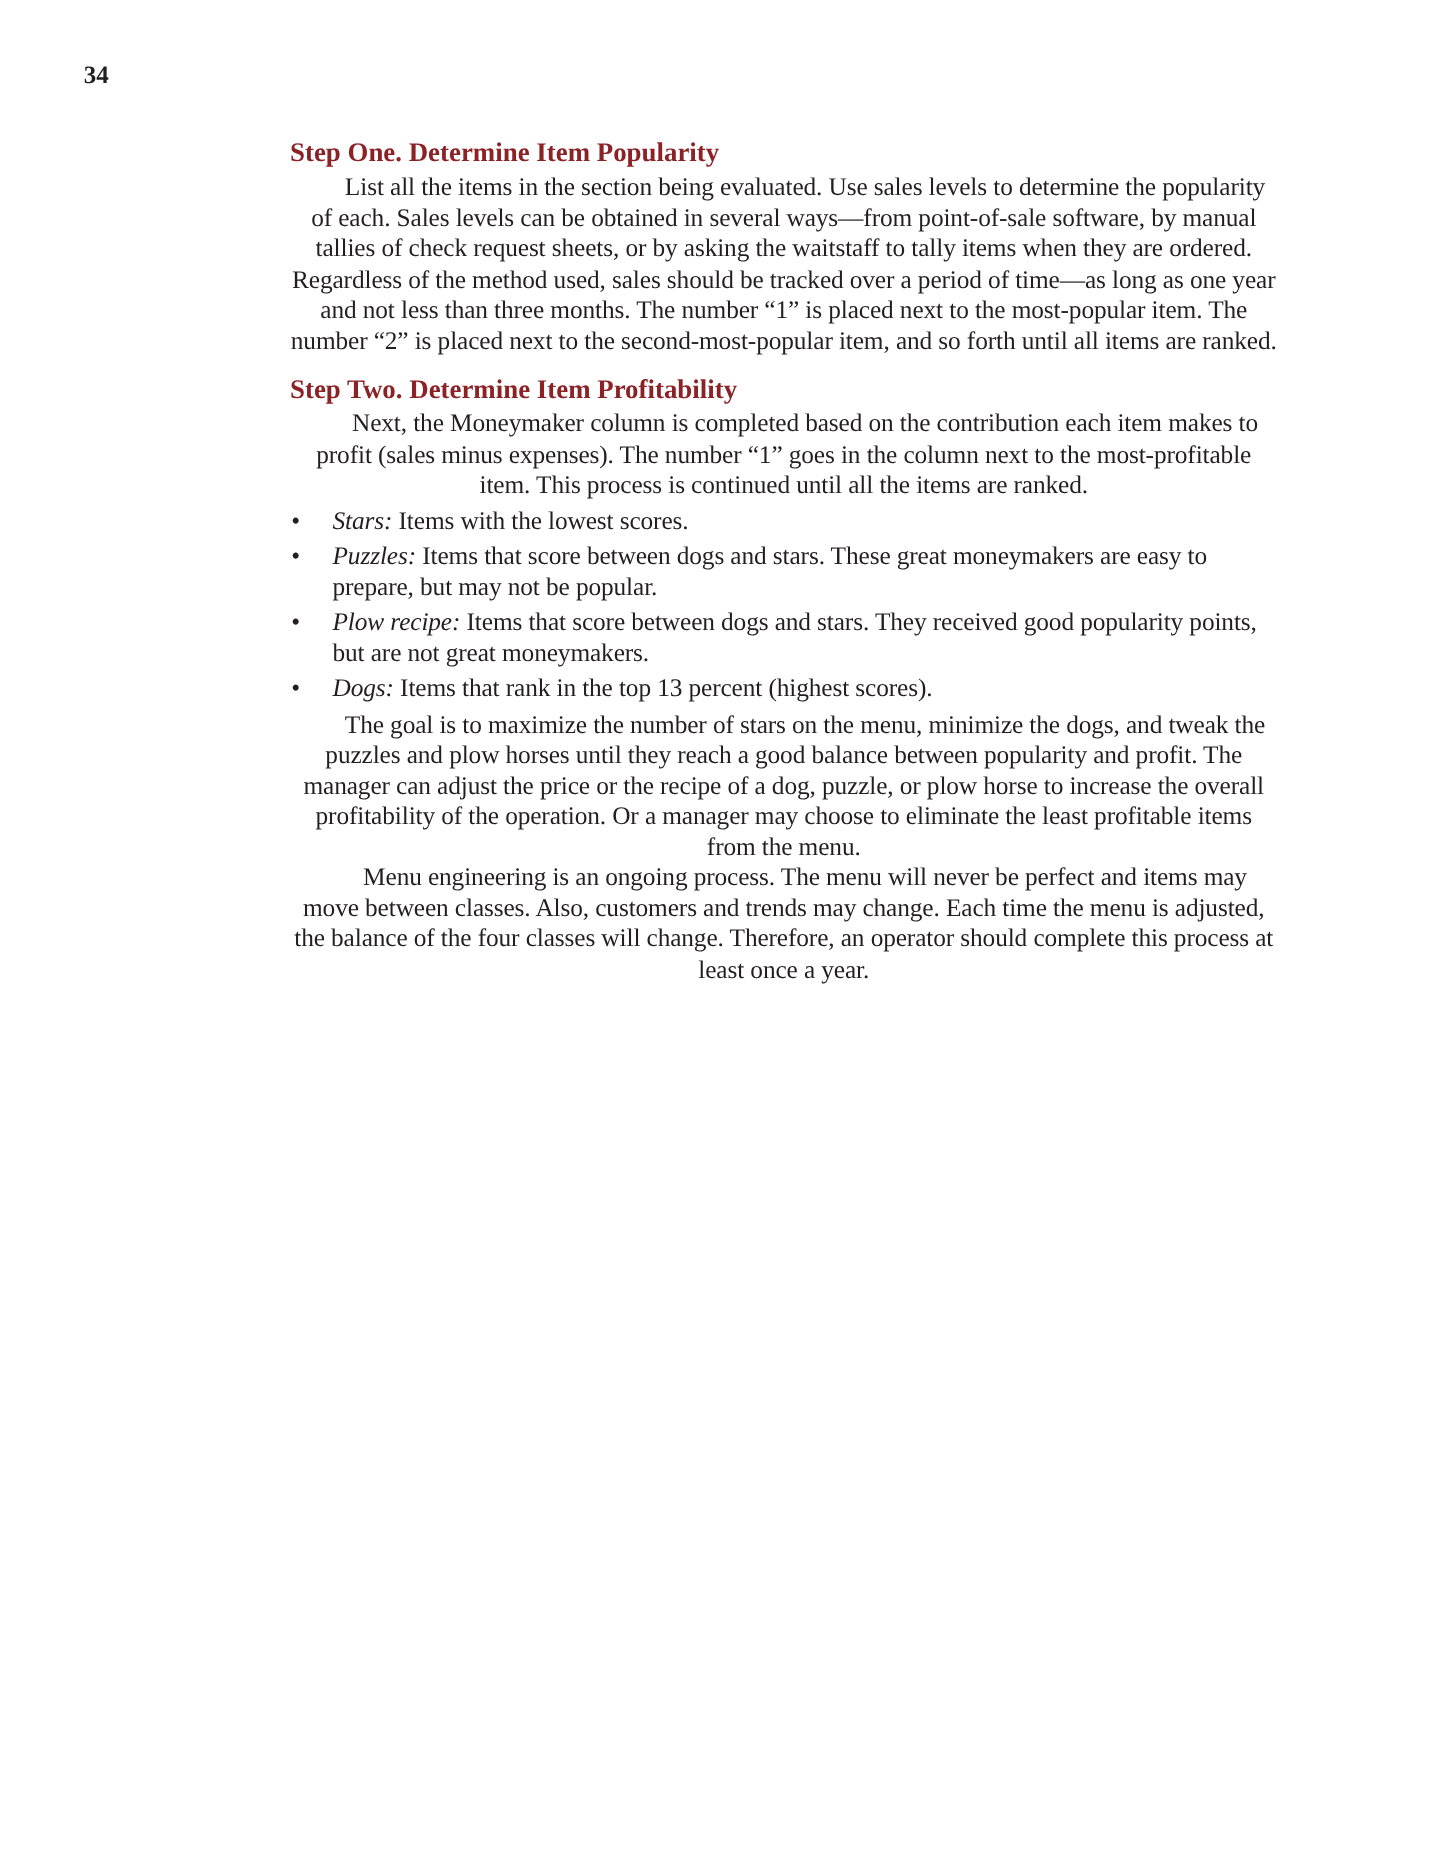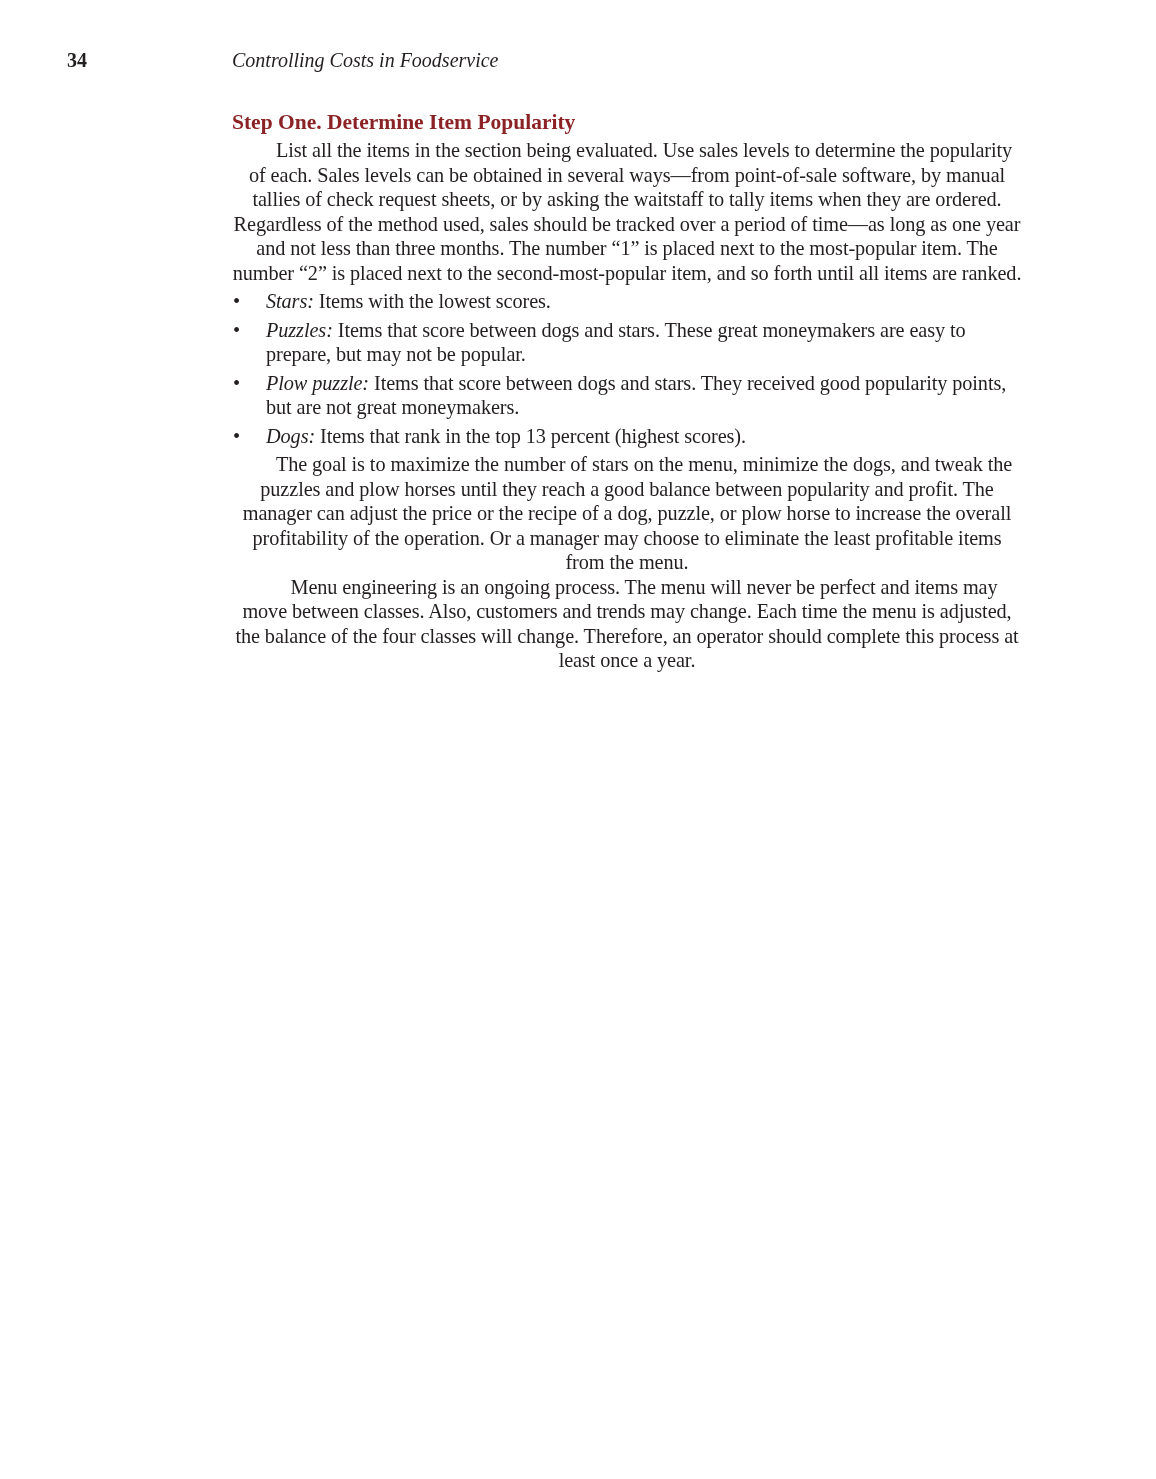--- a/index.html
+++ b/index.html
@@ -81,47 +81,48 @@
   }
   .term {
     font-style: italic;
   }
 </style>
 </head>
 <body>
 
 <div class="running-head">
   <span class="page-number">34</span>
-  <span class="running-title">Controlling Costs in Foodservice</span>
 </div>
 
 <div class="content">
 
   <section>
     <h2 class="section-heading">Step One. Determine Item Popularity</h2>
     <p>List all the items in the section being evaluated. Use sales levels to determine the popularity of each. Sales levels can be obtained in several ways—from point-of-sale software, by manual tallies of check request sheets, or by asking the waitstaff to tally items when they are ordered. Regardless of the method used, sales should be tracked over a period of time—as long as one year and not less than three months. The number “1” is placed next to the most-popular item. The number “2” is placed next to the second-most-popular item, and so forth until all items are ranked.</p>
   </section>
 
   <section>
+    <h2 class="section-heading spaced">Step Two. Determine Item Profitability</h2>
+    <p>Next, the Moneymaker column is completed based on the contribution each item makes to profit (sales minus expenses). The number “1” goes in the column next to the most-profitable item. This process is continued until all the items are ranked.</p>
   </section>
 
   <section>
 
     <ul class="classes">
       <li>
         <span class="bullet">•</span>
         <span class="term">Stars:</span><span> Items with the lowest scores.</span>
       </li>
       <li>
         <span class="bullet">•</span>
         <span class="term">Puzzles:</span><span> Items that score between dogs and stars. These great moneymakers are easy to prepare, but may not be popular.</span>
       </li>
       <li>
         <span class="bullet">•</span>
-        <span class="term">Plow puzzle:</span><span> Items that score between dogs and stars. They received good popularity points, but are not great moneymakers.</span>
+        <span class="term">Plow recipe:</span><span> Items that score between dogs and stars. They received good popularity points, but are not great moneymakers.</span>
       </li>
       <li>
         <span class="bullet">•</span>
         <span class="term">Dogs:</span><span> Items that rank in the top 13 percent (highest scores).</span>
       </li>
     </ul>
 
     <p>The goal is to maximize the number of stars on the menu, minimize the dogs, and tweak the puzzles and plow horses until they reach a good balance between popularity and profit. The manager can adjust the price or the recipe of a dog, puzzle, or plow horse to increase the overall profitability of the operation. Or a manager may choose to eliminate the least profitable items from the menu.</p>
     <p>Menu engineering is an ongoing process. The menu will never be perfect and items may move between classes. Also, customers and trends may change. Each time the menu is adjusted, the balance of the four classes will change. Therefore, an operator should complete this process at least once a year.</p>
   </section>

